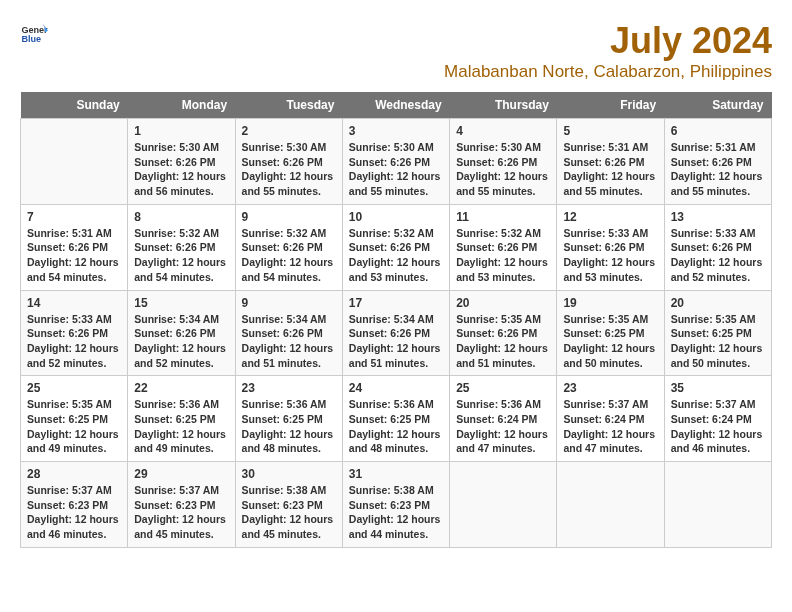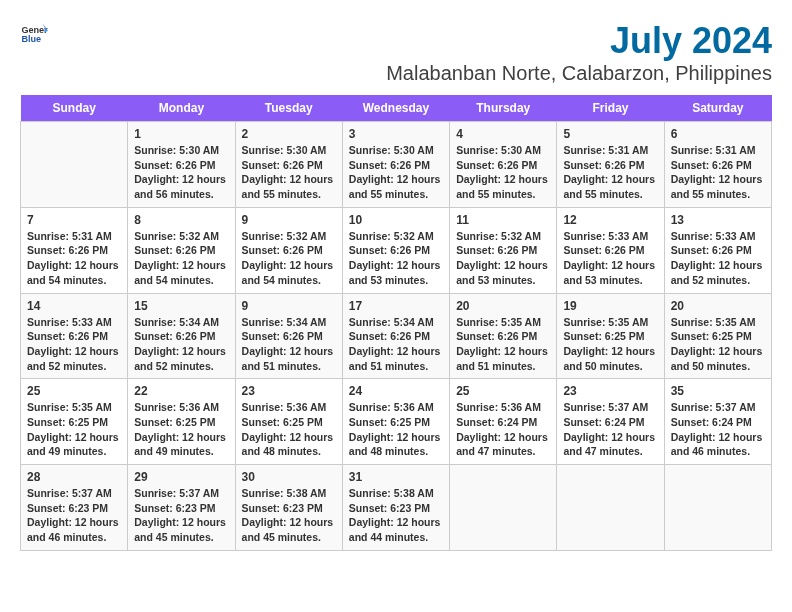--- a/index.html
+++ b/index.html
@@ -24,35 +24,35 @@
     .logo-icon {
       width: 28px;
       height: 28px;
     }
     .title-area {
       text-align: right;
     }
     .main-title {
       font-size: 36px;
       font-weight: bold;
-      color: #0369a1;
+      color: #a16207;
     }
     .subtitle {
-      font-size: 20px;
-      color: #404040;
+      font-size: 17px;
+      color: #a16207;
     }
     table {
       width: 100%;
       border-collapse: collapse;
       font-size: 11px;
     }
     thead tr th {
-      background-color: #8b5cf6;
+      background-color: #737373;
       color: #fff;
-      text-align: center;
+      text-align: right;
       padding: 6px 8px;
       font-size: 12px;
       font-weight: bold;
     }
     tbody tr td {
       border: 1px solid #ccc;
       vertical-align: top;
       padding: 5px 6px;
       color: #333;
       min-height: 80px;

